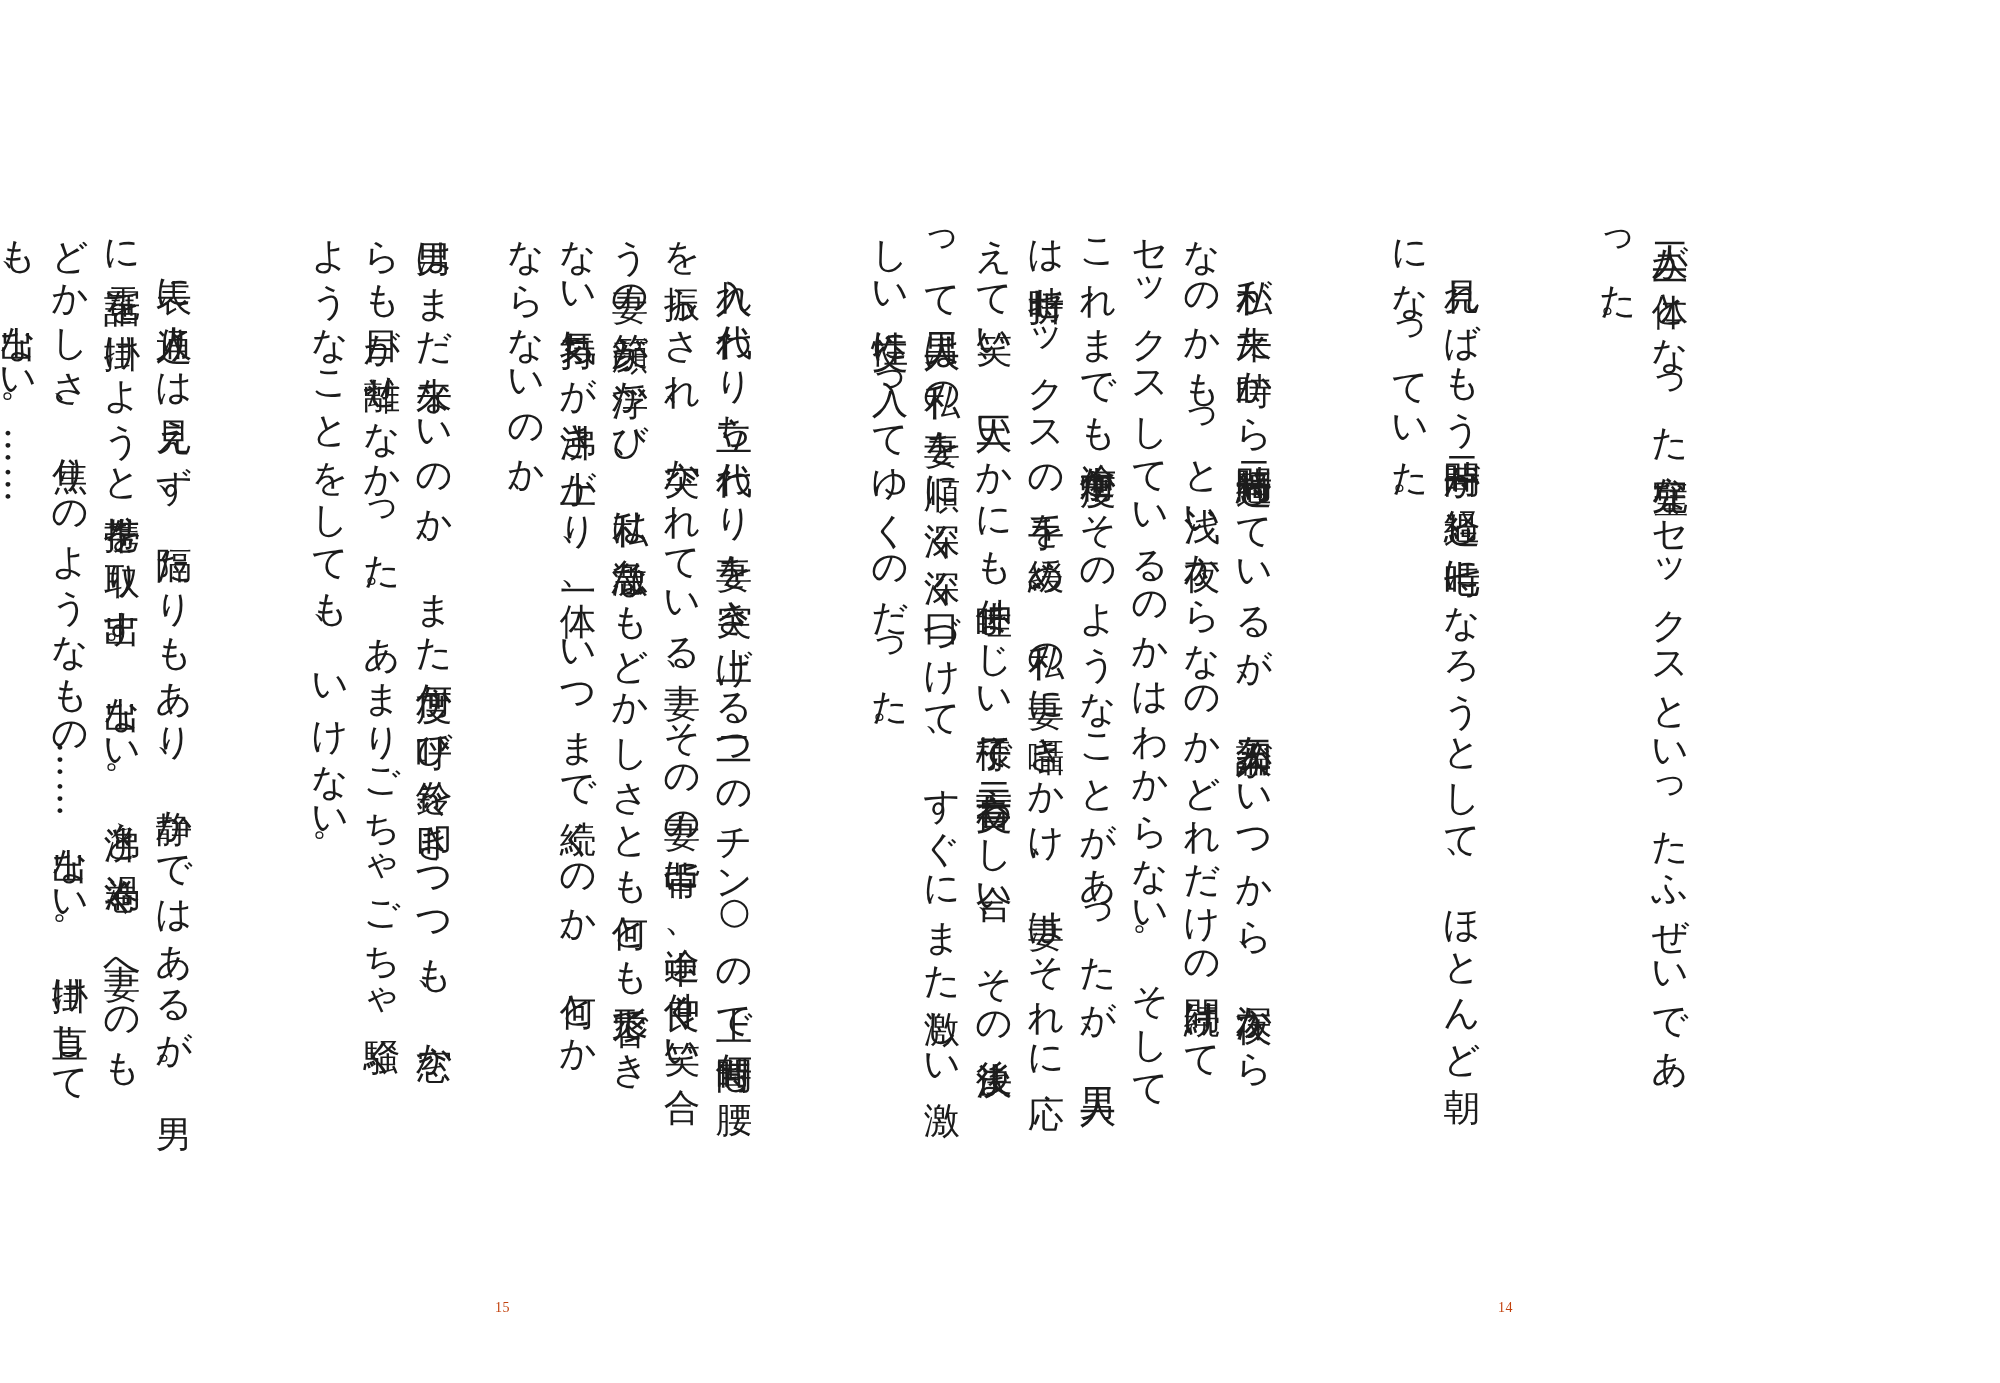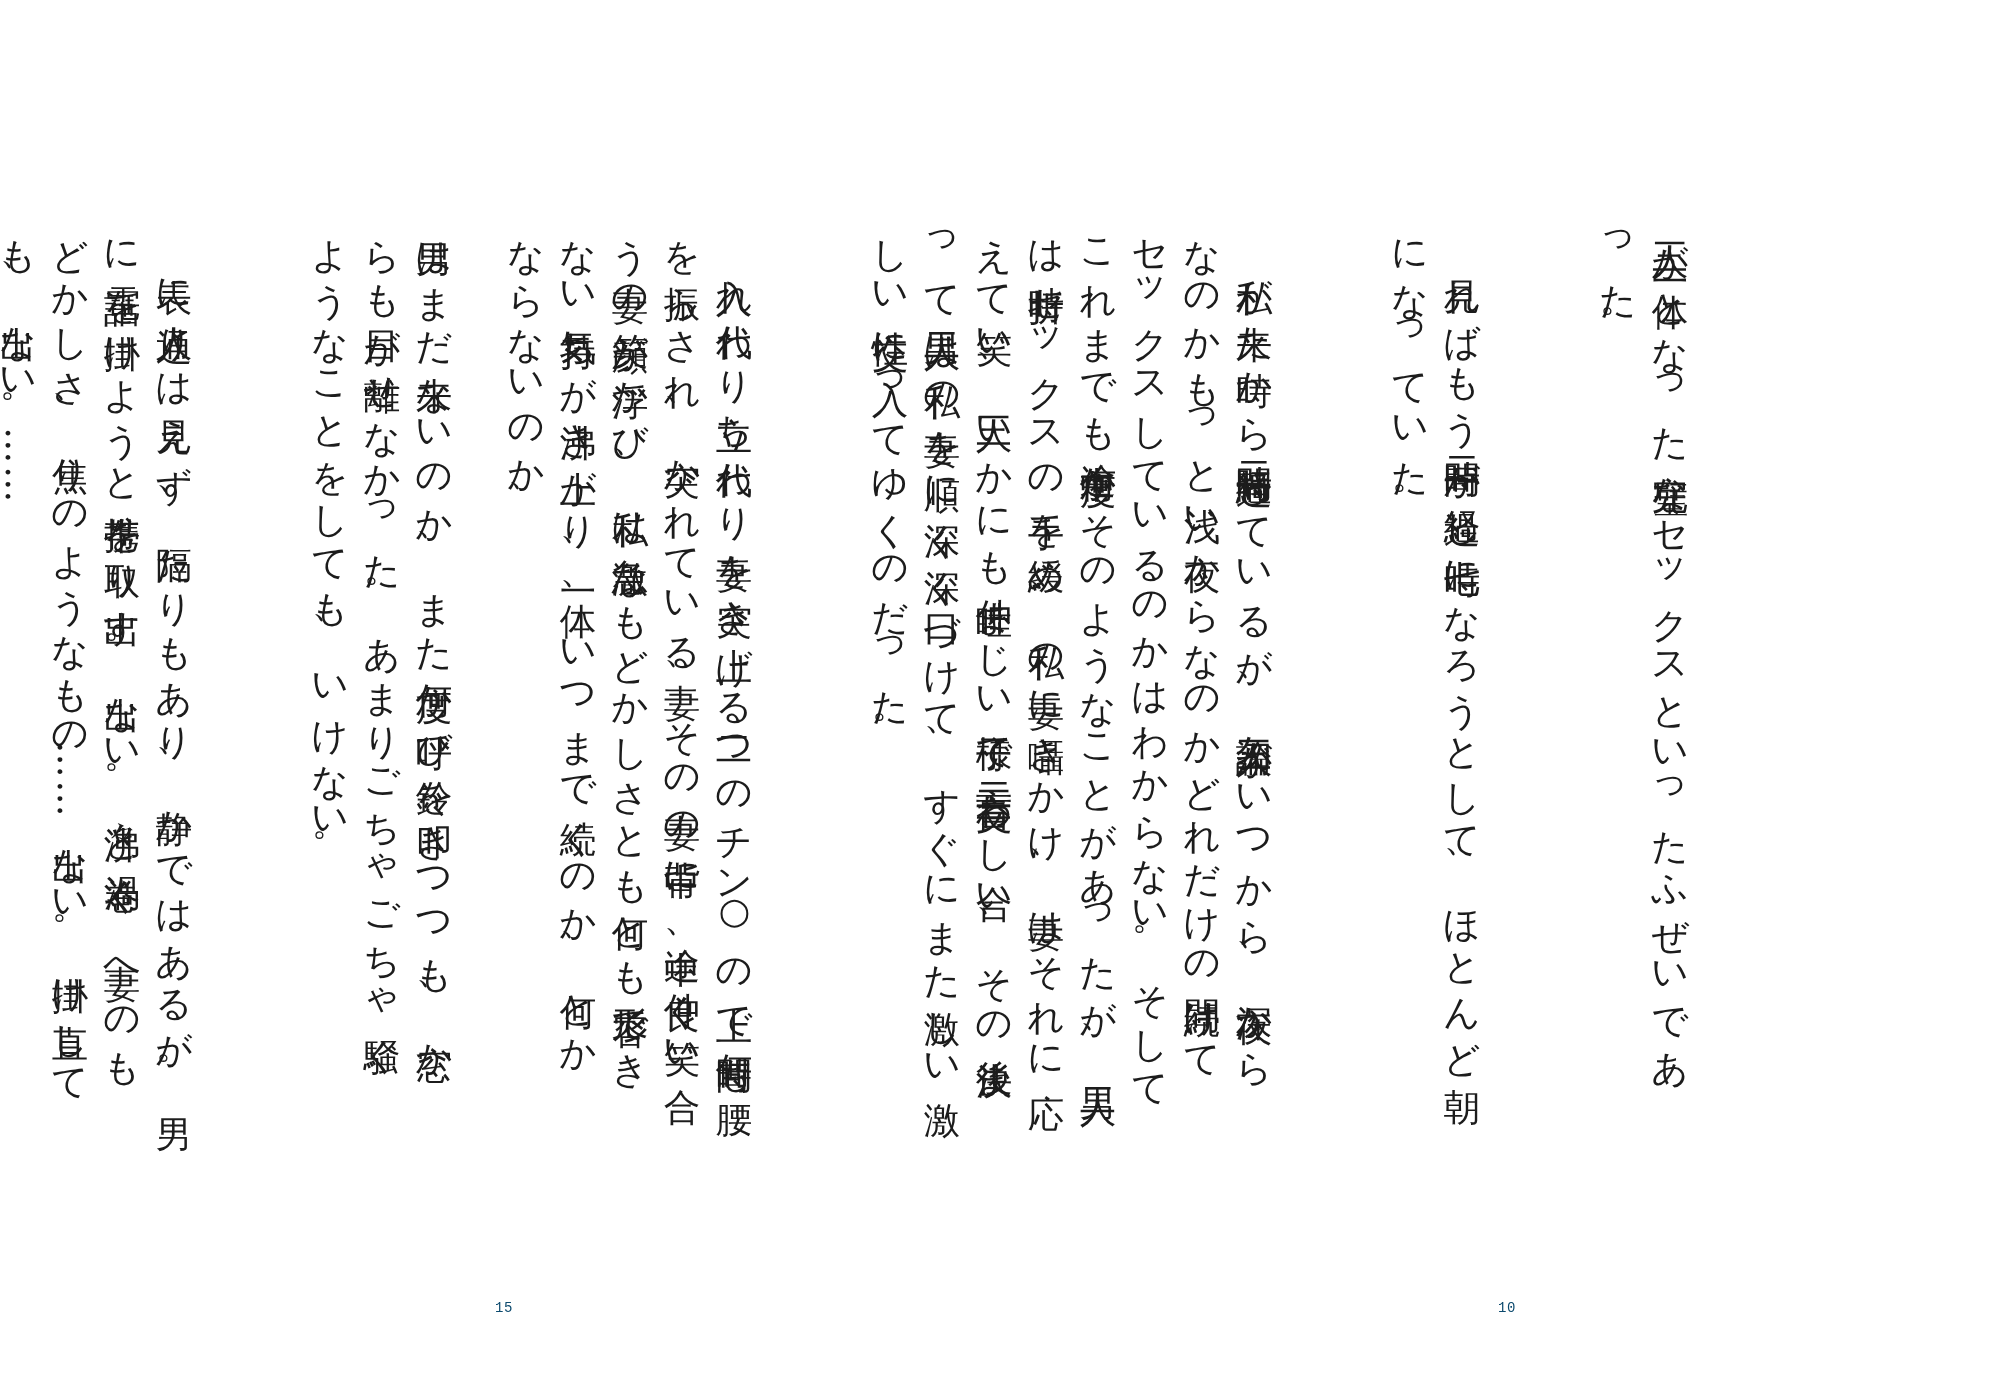--- a/index.html
+++ b/index.html
@@ -53,40 +53,40 @@
       margin: 0;
       text-indent: 1em;
     }
     .para.no-indent {
       text-indent: 0;
     }
     .page-number {
       position: absolute;
       top: 1300px;
       font-size: 14px;
-      font-family: Liberation Mono, monospace;
-      color: #0c4a6e;
+      font-family: Liberation Serif, serif;
+      color: #c2410c;
       letter-spacing: 0.5px;
     }
     .page.right .page-number { left: 498px; }
     .page.left .page-number { left: 495px; }
   </style>
 </head>
 <body>
 
 <div class="spread">
 
   <div class="page right">
     <div class="text-block">
       <p class="para no-indent">三人が一体となった完璧なセックスといったふぜいであった。</p>
       <p class="para">見ればもう二時間が経過し七時になろうとして、ほとんど朝になっていた。</p>
       <p class="para">私が来た時から二時間経過しているが、勿論三人がいつから、深夜からなのかもっと浅い夜からなのかどれだけの間続けてセックスしているのかはわからない。そしてこれまでも途中何度かそのようなことがあったが、男二人は時折セックスの手を緩め、私の妻に囁きかけ、妻はそれに応えて笑い、三人いかにも仲睦まじい様子で二言三言交わし合い、その後決まって男二人は私の妻を順に深く深く口づけて、すぐにまた激しい激しい性交に入ってゆくのだった。</p>
       <p class="para">入れ代わり立ち代わり妻を突き上げる二つのチン○の上で何時間も腰を振らされ、突かれている妻、その妻の背中に、途中、仲良く笑い合う妻の笑顔が浮かび、私は急激なもどかしさとも何とも形容できない気持ちが沸き上がり、一体、いつまで続くのか、何とかならないのか、</p>
     </div>
-    <div class="page-number">10</div>
+    <div class="page-number">14</div>
   </div>
 
   <div class="page left">
     <div class="text-block">
       <p class="para no-indent">男はまだ来ないのか、また何度か呼び鈴を叩きつつも、窓からも目が離せなかった。あまりごちゃごちゃ騒ぐようなことをしても、いけない。</p>
       <p class="para">表に人通りは見えず、隔たりもあり、静かではあるが。男に電話を掛けようと携帯を取り出す。出ない。沸々と渦巻く、妻へのもどかしさ、焦りのようなもの……出ない。掛け直しても、出ない。……</p>
       
       
     </div>
     <div class="page-number">15</div>

